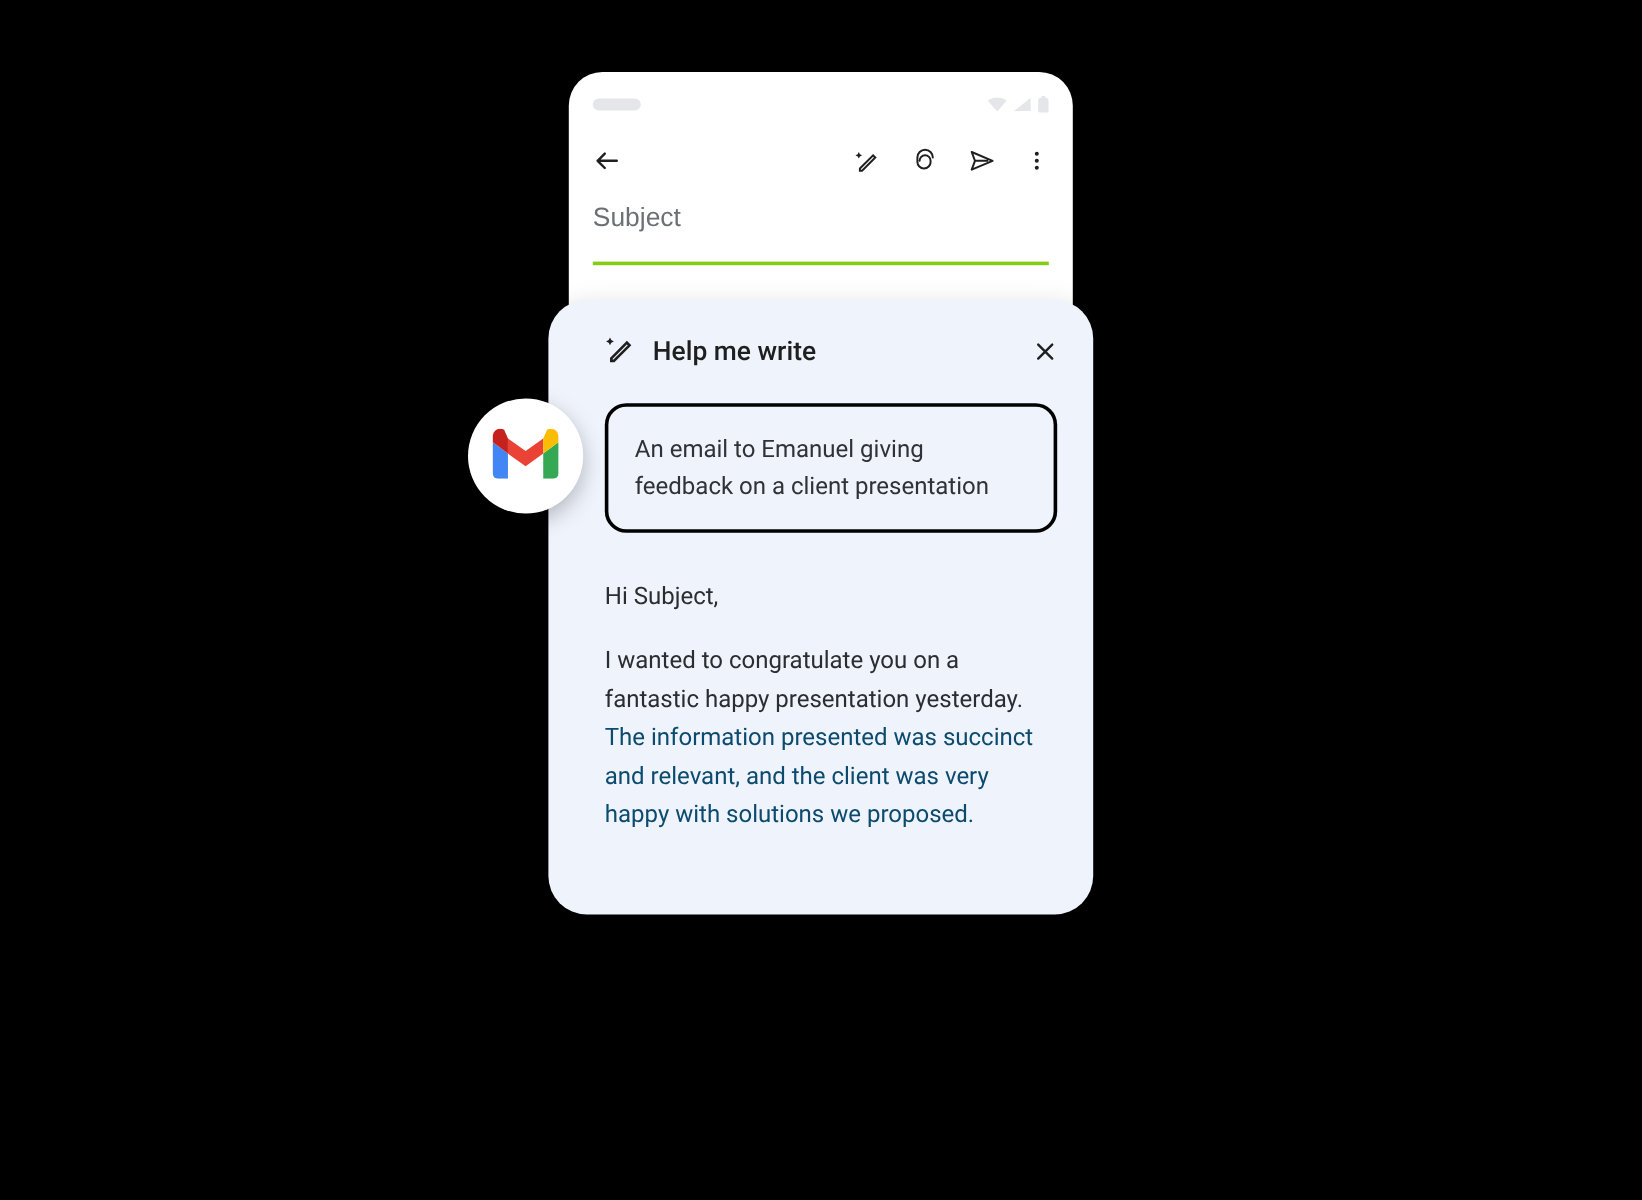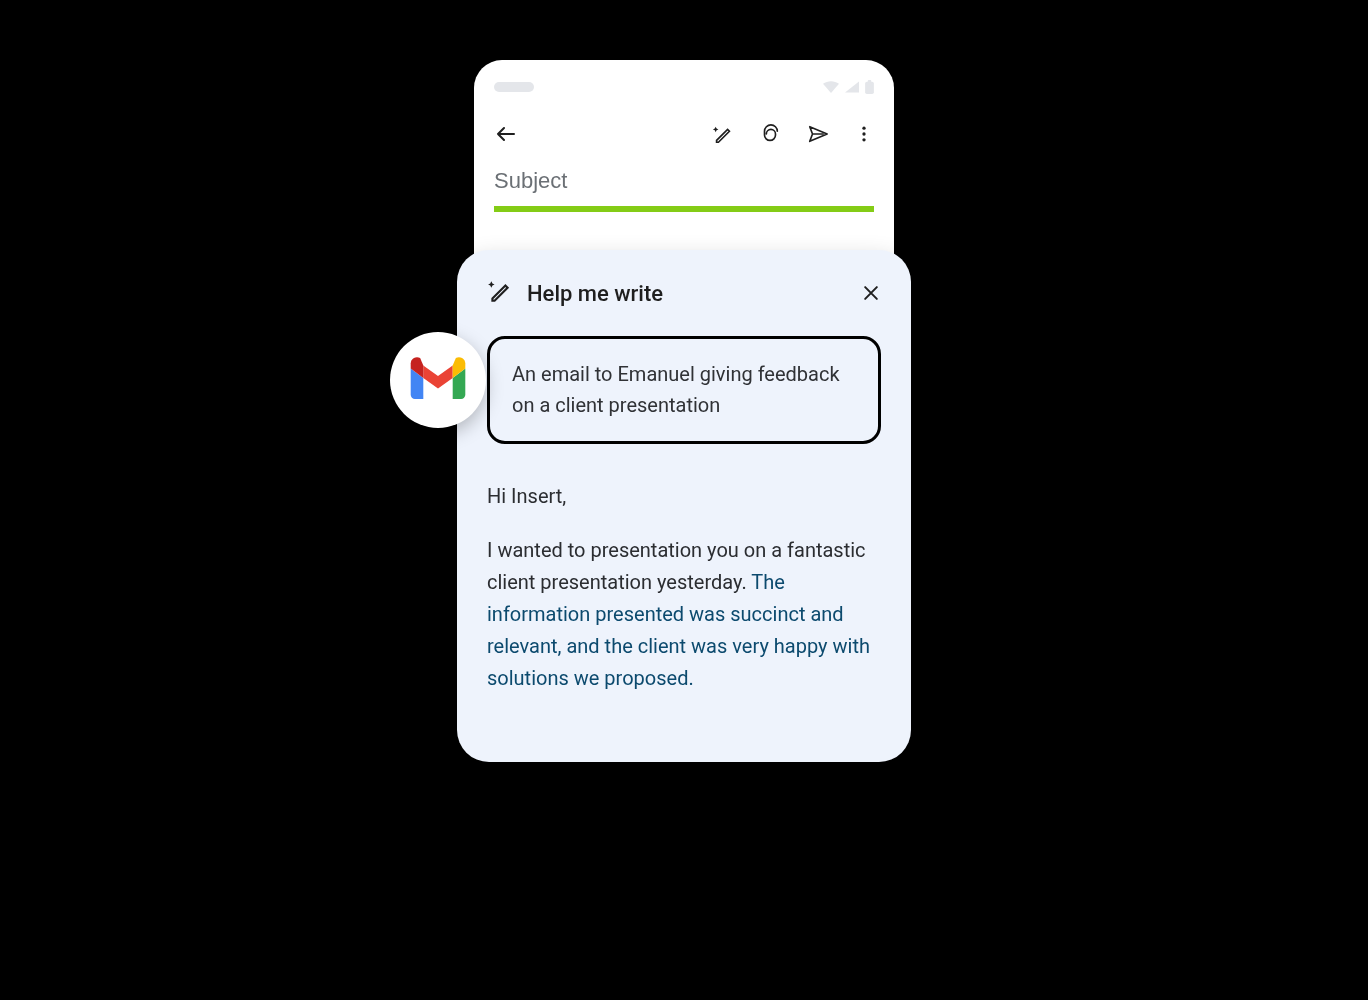--- a/index.html
+++ b/index.html
@@ -56,22 +56,22 @@
     justify-content: space-between;
     height: 40px;
     margin-bottom: 14px;
   }
   .compose-actions {
     display: flex;
     align-items: center;
     gap: 24px;
   }
   .subject-row {
-    border-bottom: 6px solid #84cc16;
-    padding-bottom: 12px;
+    border-bottom: 3px solid #84cc16;
+    padding-bottom: 24px;
   }
   .subject-row input {
     border: none;
     outline: none;
     font-size: 22px;
     color: #1f1f1f;
     width: 100%;
     background: transparent;
   }
   .subject-row input::placeholder { color: #6b7075; }
@@ -95,21 +95,21 @@
   
   .hmw-card {
     position: absolute;
     top: 190px;
     left: 50%;
     transform: translateX(-50%);
     width: 454px;
     background: #eef3fc;
     border-radius: 32px;
     box-shadow: 0 14px 28px rgba(0,0,0,.30);
-    padding: 28px 30px 28px 30px;
+    padding: 28px 30px 28px 47px;
     z-index: 2;
   }
   .hmw-header {
     display: flex;
     align-items: center;
     justify-content: space-between;
     margin-bottom: 28px;
   }
   .hmw-title-wrap {
     display: flex;
@@ -254,21 +254,21 @@
       <span class="icon-btn">
         <svg width="20" height="20" viewBox="0 0 24 24">
             <path stroke="#1f1f1f" stroke-width="2.4" stroke-linecap="round" d="M5 5 L19 19 M19 5 L5 19"></path>
           </svg>
       </span>
     </div>
 
     <div class="prompt-box">An email to Emanuel giving feedback on a client presentation</div>
 
     <div class="generated">
-      <div class="greet">Hi Insert,</div>
+      <div class="greet">Hi Subject,</div>
       <div>
-        <span class="p1">I wanted to presentation you on a fantastic client presentation yesterday. </span><span class="p2">The information presented was succinct and relevant, and the client was very happy with solutions we proposed.</span>
+        <span class="p1">I wanted to congratulate you on a fantastic happy presentation yesterday. </span><span class="p2">The information presented was succinct and relevant, and the client was very happy with solutions we proposed.</span>
       </div>
     </div>
 
   </div>
 
 </div>
 
 </body></html>

